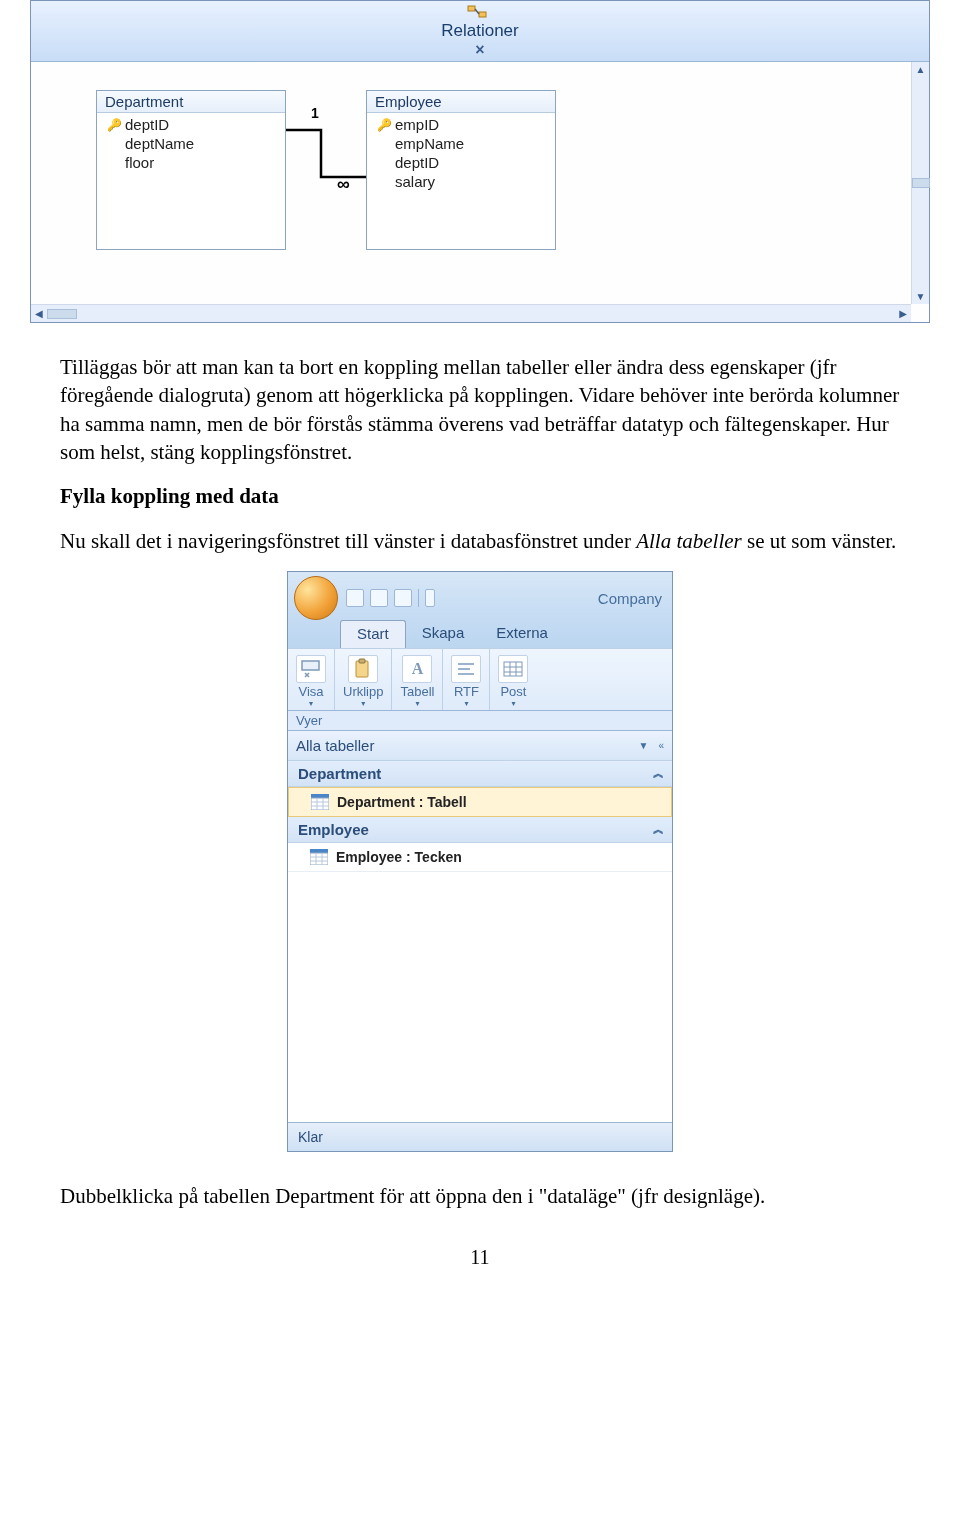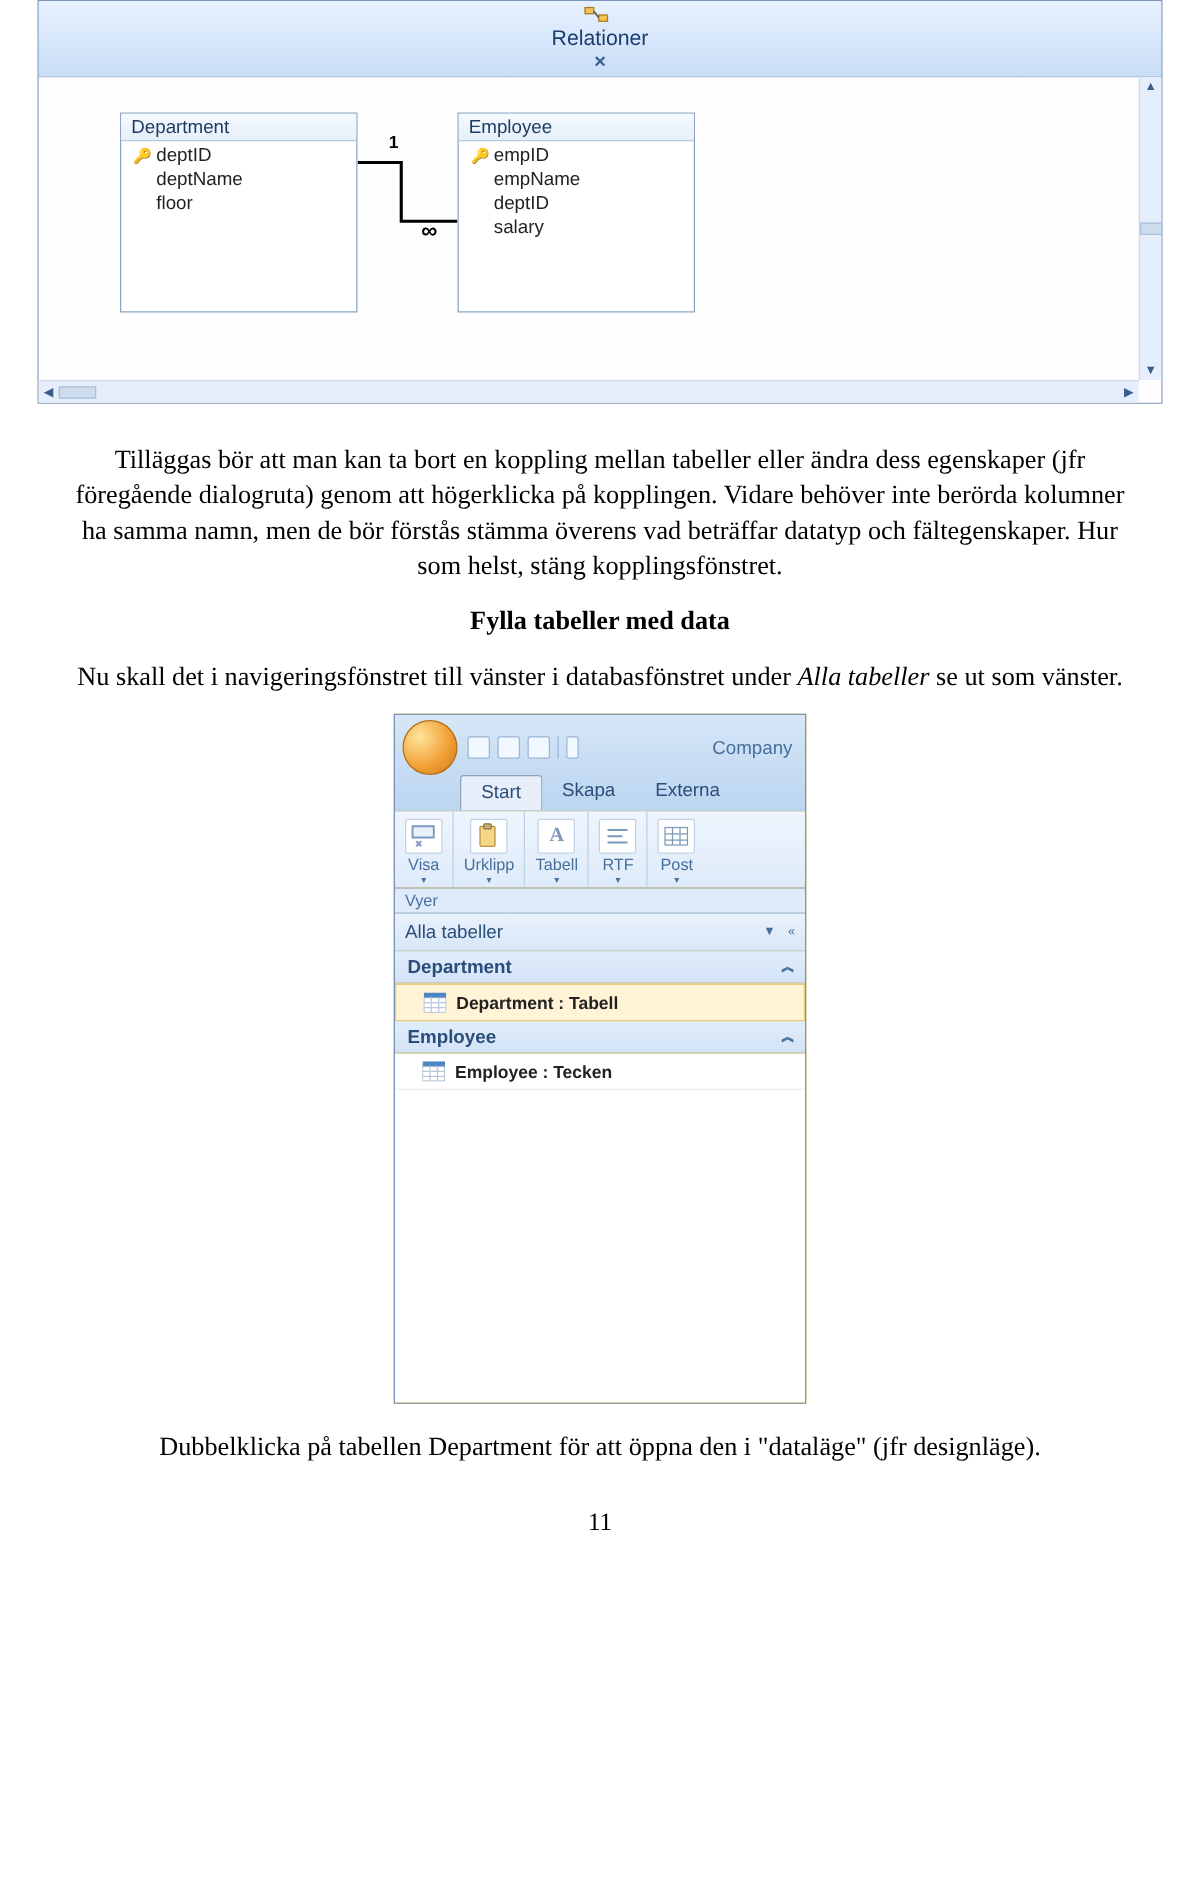--- a/index.html
+++ b/index.html
@@ -22,26 +22,26 @@
   .table-box .tb-body { padding: 2px 0 10px 0; }
   .table-box .fld { display: flex; align-items: center; padding: 1px 6px 1px 10px; color: #222; }
   .table-box .key { width: 16px; font-size: 12px; color: #b88a1a; margin-right: 2px; }
   #dept-box { top: 28px; left: 65px; height: 160px; }
   #emp-box  { top: 28px; left: 335px; height: 160px; }
   .conn-svg { position: absolute; top: 0; left: 0; width: 600px; height: 260px; pointer-events: none; }
   .card-label { position: absolute; font-family: 'Segoe UI', Tahoma, Arial, sans-serif; font-size: 14px; color: #000; font-weight: bold; }
 
   
   .prose { font-size: 21px; line-height: 1.35; margin-top: 20px; }
-  .prose p { margin-bottom: 16px; text-align: center; }
+  .prose p { margin-bottom: 16px; }
   .prose .em { font-style: italic; }
   .prose .bold { font-weight: bold; }
 
   
-  .nav-shot { width: 330px; margin: 10px auto 20px auto; border: 1px solid #7a95b8; font-family: 'Segoe UI', Tahoma, Arial, sans-serif; background: #eab308; }
+  .nav-shot { width: 386px; margin: 10px auto 30px auto; border: 1px solid #7a95b8; font-family: 'Segoe UI', Tahoma, Arial, sans-serif; background: #eab308; }
   .orb-row { display: flex; align-items: center; padding: 4px 6px 0 6px; gap: 8px; background: linear-gradient(#d7e7f7, #c4dbf3); }
   .orb { width: 44px; height: 44px; border-radius: 50%; background: radial-gradient(circle at 30% 30%, #ffe49c, #f2a33a 55%, #d17812); border: 1px solid #b76a0e; }
   .qat { display: flex; gap: 6px; align-items: center; }
   .qat .qbtn { width: 18px; height: 18px; background: #f2f8ff; border: 1px solid #9cb6d6; border-radius: 2px; }
   .qat .divider { width: 1px; height: 18px; background: #9cb6d6; }
   .titletxt { font-size: 15px; color: #476f9e; margin-left: auto; padding-right: 4px; }
   .tabs-row { display: flex; padding-left: 52px; background: linear-gradient(#c4dbf3, #bcd6f0); font-size: 15px; }
   .tabs-row .tab { padding: 4px 16px 6px 16px; color: #2a4d7a; }
   .tabs-row .tab.active { background: #e8effa; border: 1px solid #8aa4c2; border-bottom: none; border-radius: 3px 3px 0 0; }
   .ribbon { display: flex; background: linear-gradient(#eef5fe, #dfebfa); border-top: 1px solid #bcd0e8; border-bottom: 1px solid #9cb6d6; }
@@ -134,21 +134,21 @@
       <span class="arrow">◀</span>
       <span class="thumb" style="width:30px; height:10px;"></span>
       <span class="arrow" style="margin-left:auto;">▶</span>
     </div>
   </div>
 </div>
 
 <div class="page">
   <div class="prose">
     <p>Tilläggas bör att man kan ta bort en koppling mellan tabeller eller ändra dess egenskaper (jfr föregående dialogruta) genom att högerklicka på kopplingen. Vidare behöver inte berörda kolumner ha samma namn, men de bör förstås stämma överens vad beträffar datatyp och fältegenskaper. Hur som helst, stäng kopplingsfönstret.</p>
-    <p class="bold">Fylla tabeller med data</p>
+    <p class="bold">Fylla koppling med data</p>
     <p>
       <span>Nu skall det i navigeringsfönstret till vänster i databasfönstret under </span><span class="em">Alla tabeller</span><span> se ut som vänster.</span>
     </p>
   </div>
 
   <div class="nav-shot">
     <div class="orb-row">
       <div class="orb"></div>
       <div class="qat">
         <div class="qbtn"></div>
@@ -251,20 +251,21 @@
             <rect x="0" y="4" width="18" height="12" fill="#fff" stroke="#8aa4c2"></rect>
             <line x1="0" y1="8" x2="18" y2="8" stroke="#b8c8dc"></line>
             <line x1="0" y1="12" x2="18" y2="12" stroke="#b8c8dc"></line>
             <line x1="6" y1="4" x2="6" y2="16" stroke="#b8c8dc"></line>
             <line x1="12" y1="4" x2="12" y2="16" stroke="#b8c8dc"></line>
           </svg>
       </span>
       <span>Employee : Tecken</span>
     </div>
     <div class="nav-blank"></div>
+    <div class="status">Klar</div>
   </div>
 
   <div class="prose">
     <p>Dubbelklicka på tabellen Department för att öppna den i "dataläge" (jfr designläge).</p>
   </div>
 
   <div class="pagenum">11</div>
 </div>
 
 </body></html>

